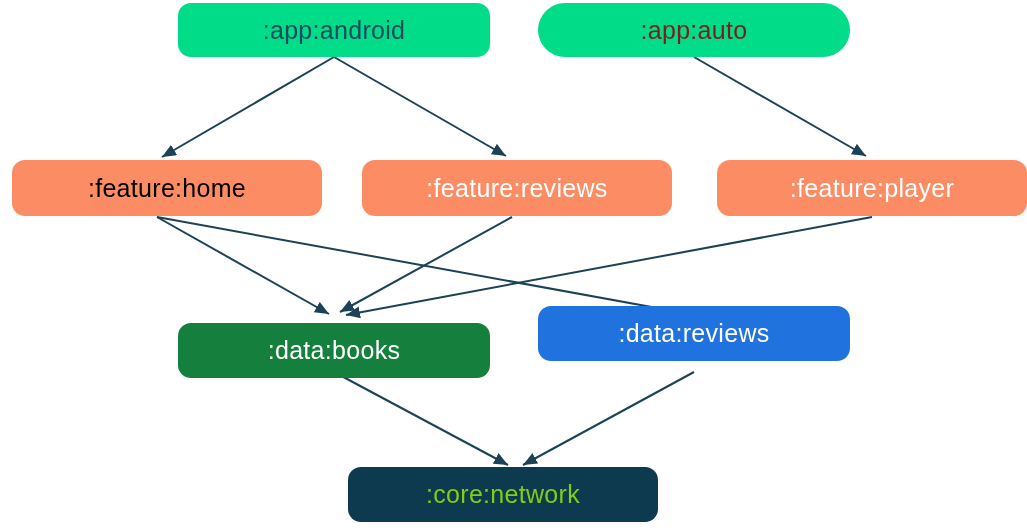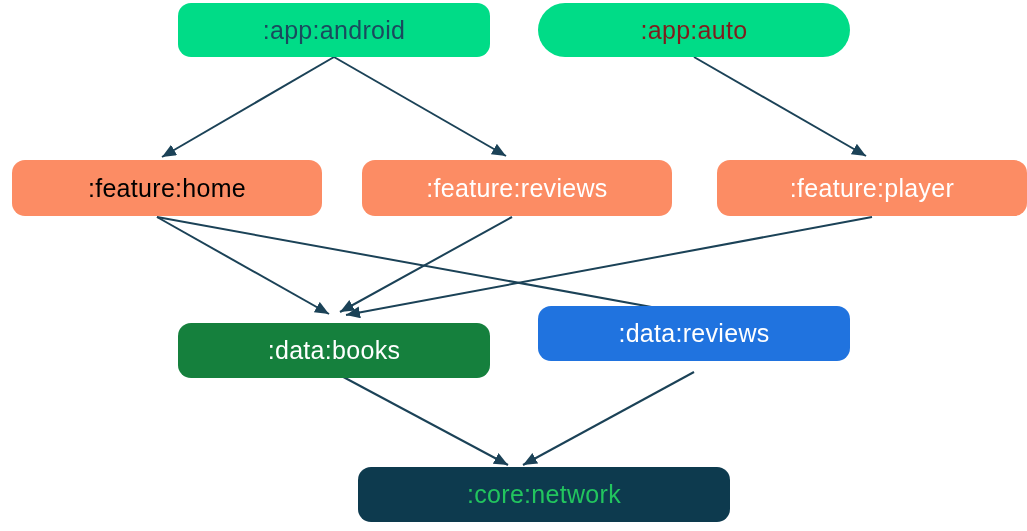--- a/index.html
+++ b/index.html
@@ -68,15 +68,15 @@
   <div class="node" style="left: 12px; top: 160px; width: 310px; height: 56px; background: rgb(252, 140, 100); color: #000000;">:feature:home</div>
 
   <div class="node" style="left: 362px; top: 160px; width: 310px; height: 56px; background: rgb(252, 140, 100); color: rgb(255, 255, 255);">:feature:reviews</div>
 
   <div class="node" style="left: 717px; top: 160px; width: 310px; height: 56px; background: rgb(252, 140, 100); color: rgb(255, 255, 255);">:feature:player</div>
 
   <div class="node" style="left: 178px; top: 317px; width: 312px; height: 55px; background: #15803d; color: rgb(255, 255, 255); margin-top: 6px;">:data:books</div>
 
   <div class="node" style="left: 538px; top: 306px; width: 312px; height: 55px; background: rgb(32, 115, 223); color: rgb(255, 255, 255);">:data:reviews</div>
 
-  <div class="node" style="left: 358px; top: 467px; width: 372px; height: 55px; background: rgb(13, 58, 78); color: #22c55e;">:core:network</div>
+  <div class="node" style="left: 348px; top: 467px; width: 310px; height: 55px; background: rgb(13, 58, 78); color: #84cc16;">:core:network</div>
 
 </div>
 
 </body></html>

